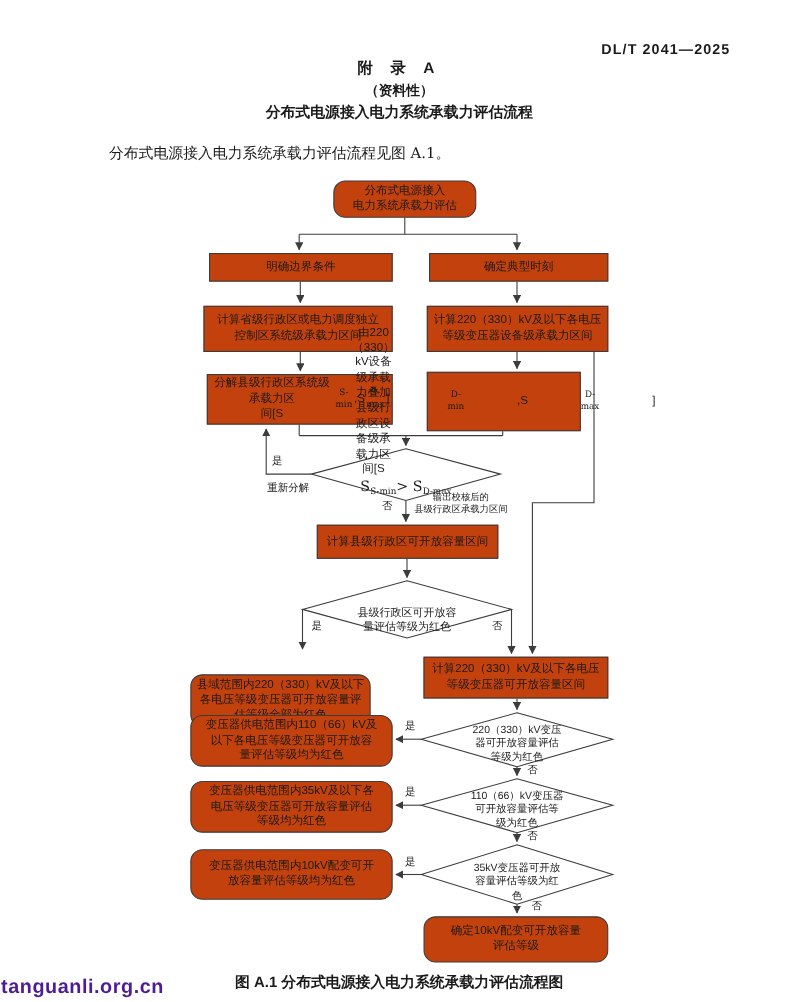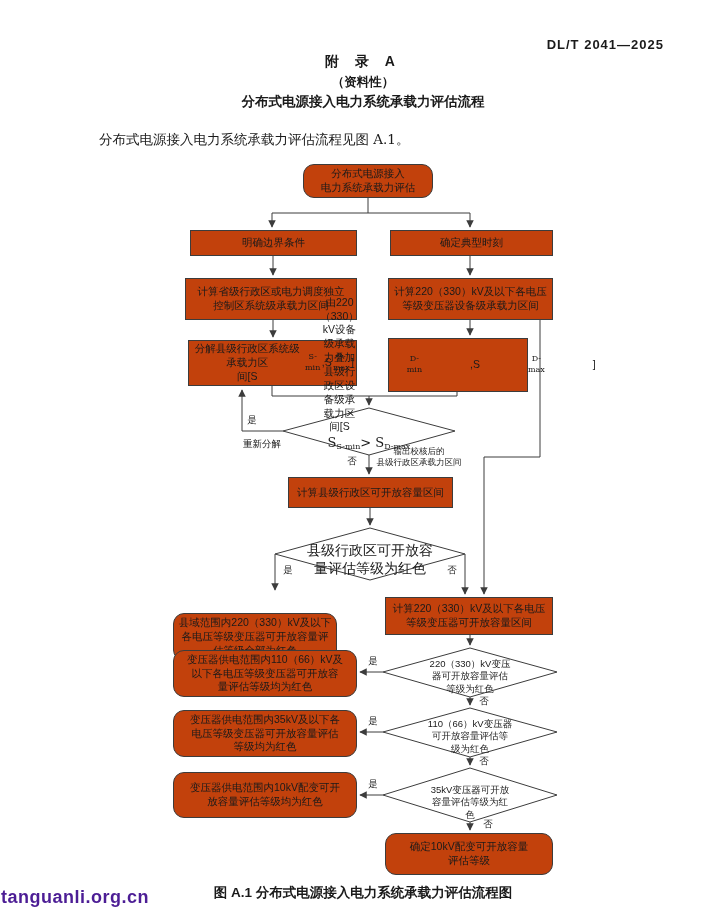--- a/index.html
+++ b/index.html
@@ -94,21 +94,21 @@
 控制区系统级承载力区间</div>
   <div class="box" style="left:388px;top:278px;width:165px;height:42px;">计算220（330）kV及以下各电压
 等级变压器设备级承载力区间</div>
   <div class="box" style="left:188px;top:340px;width:169px;height:46px;">分解县级行政区系统级承载力区<br>间[S<sub>S-min</sub>,S<sub>S-max</sub>]</div>
   <div class="box" style="left:388px;top:338px;width:140px;height:54px;gap:48px;">由220（330）kV设备级承载<br>力叠加县级行政区设备级承<br>载力区间[S<sub>D-min</sub>,S<sub>D-max</sub>]</div>
 
   <div class="dtext formula" style="left:293px;top:410px;width:152px;height:42px;">S<sub>S-min</sub> &gt; S<sub>D-max</sub></div>
 
   <div class="box" style="left:288px;top:477px;width:165px;height:31px;">计算县级行政区可开放容量区间</div>
 
-  <div class="dtext" style="left:300px;top:531px;width:140px;height:46px;font-size:14px;">县级行政区可开放容
+  <div class="dtext" style="left:300px;top:531px;width:140px;height:46px;font-size:10px;">县级行政区可开放容
 量评估等级为红色</div>
 
   <div class="box round" style="left:173px;top:593px;width:164px;height:48px;margin-top:20px;">县域范围内220（330）kV及以下
 各电压等级变压器可开放容量评
 估等级全部为红色</div>
   <div class="box" style="left:385px;top:597px;width:168px;height:38px;">计算220（330）kV及以下各电压
 等级变压器可开放容量区间</div>
 
   <div class="dtext" style="left:400px;top:650px;width:140px;height:45px;">220（330）kV变压
 器可开放容量评估

